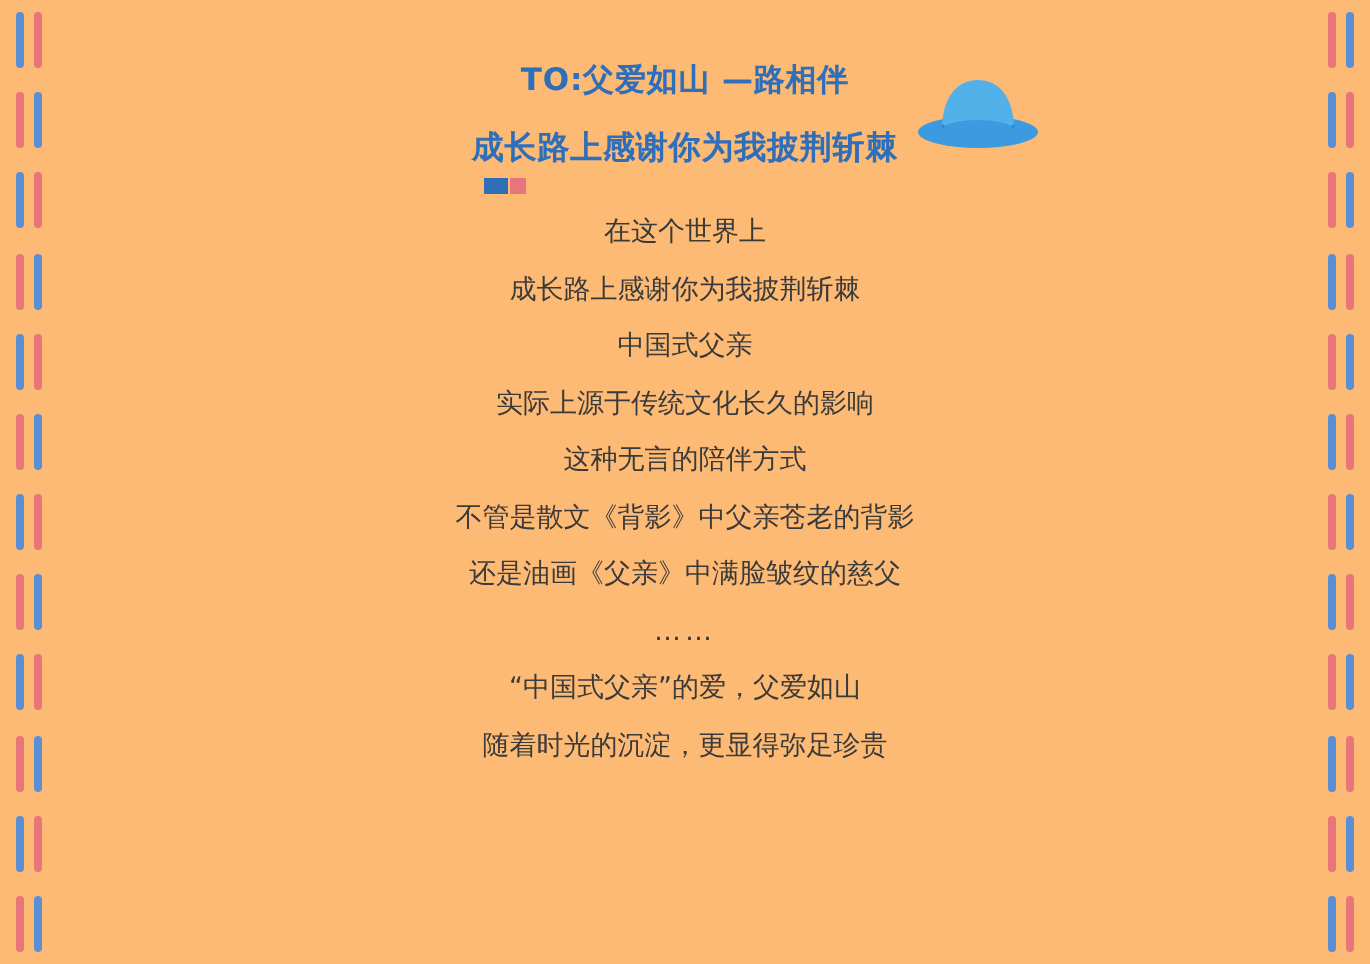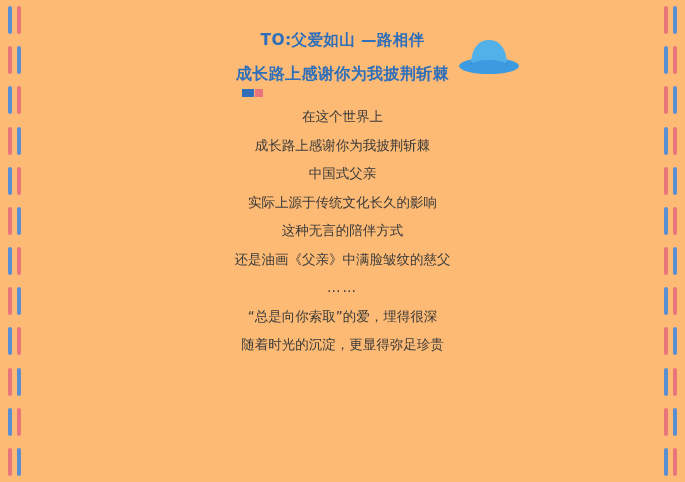--- a/index.html
+++ b/index.html
@@ -249,19 +249,20 @@
       </div>
     </div>
   </div>
 
   <div class="poem">
     <div class="poem-line">在这个世界上</div>
     <div class="poem-line">成长路上感谢你为我披荆斩棘</div>
     <div class="poem-line">中国式父亲</div>
     <div class="poem-line">实际上源于传统文化长久的影响</div>
     <div class="poem-line">这种无言的陪伴方式</div>
+    <div class="poem-line">不管是散文《背影》中父亲苍老的背影</div>
     <div class="poem-line">还是油画《父亲》中满脸皱纹的慈父</div>
     <div class="poem-line dots">……</div>
-    <div class="poem-line">“总是向你索取”的爱，埋得很深</div>
+    <div class="poem-line">“中国式父亲”的爱，父爱如山</div>
     <div class="poem-line">随着时光的沉淀，更显得弥足珍贵</div>
   </div>
 
 </div>
 
 </body></html>

